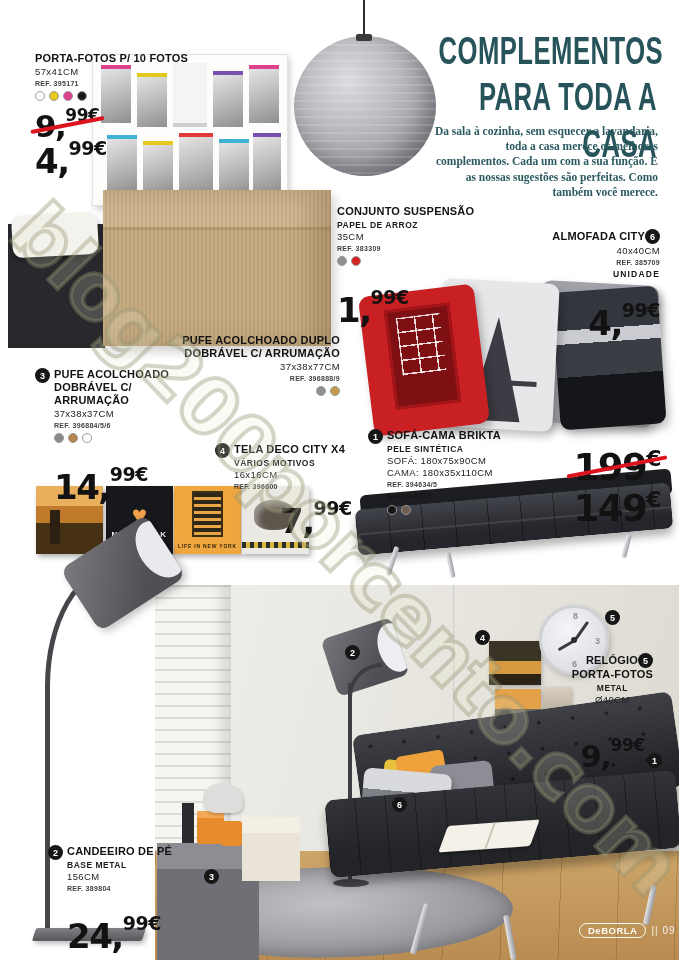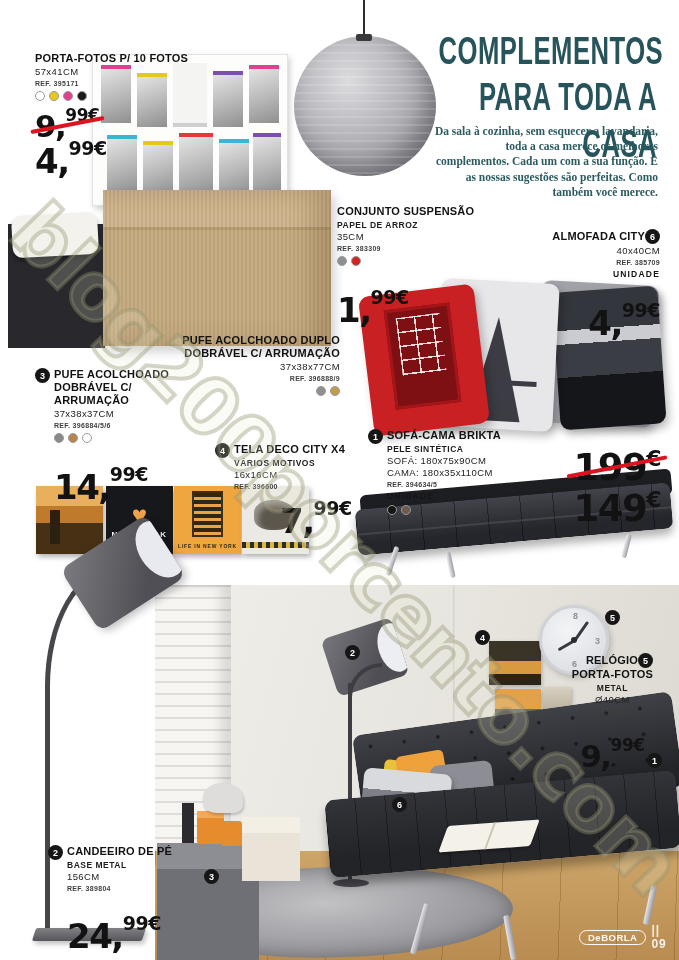--- a/index.html
+++ b/index.html
@@ -192,21 +192,21 @@
     background:radial-gradient(circle at 40% 35%, #f4f5f7, #dcdee2 80%); border:3px solid #cfd1d6;
     box-shadow:2px 3px 6px rgba(0,0,0,.2); }
   .clock .mark { position:absolute; color:#8e9096; font-size:9px; font-weight:700; }
   .hand { position:absolute; left:50%; top:50%; height:2.5px; background:#3a3a3e; transform-origin:0 50%; border-radius:2px; }
   .clock .dotc { position:absolute; left:50%; top:50%; width:6px; height:6px; margin:-3px; background:#2c2c30; border-radius:50%; }
   .scene-badge { position:absolute; z-index:6; }
   .relogio-block { position:absolute; right:26px; top:68px; text-align:center; z-index:7; }
   .brand { position:absolute; left:424px; top:338px; display:flex; align-items:center; gap:5px; z-index:7; }
   .brand .pillb { border:1.5px solid #fbfaf6; border-radius:9px; color:#fbfaf6; font-size:9.5px;
     font-weight:700; padding:1px 8px; letter-spacing:.5px; }
-  .brand .pg { color:#f3f1ea; font-size:12px; font-weight:700; letter-spacing:1px; }
+  .brand .pg { color:#f3f1ea; font-size:10px; font-weight:400; letter-spacing:1px; }
   .name-badge-row { display:flex; align-items:center; }
   .right .name-badge-row { justify-content:flex-end; }
   .hang-badge { position:absolute; left:0; top:0; }
   .hang-pad { padding-left:19px; }
 </style>
 </head>
 <body>
 
 <div class="page">
 

